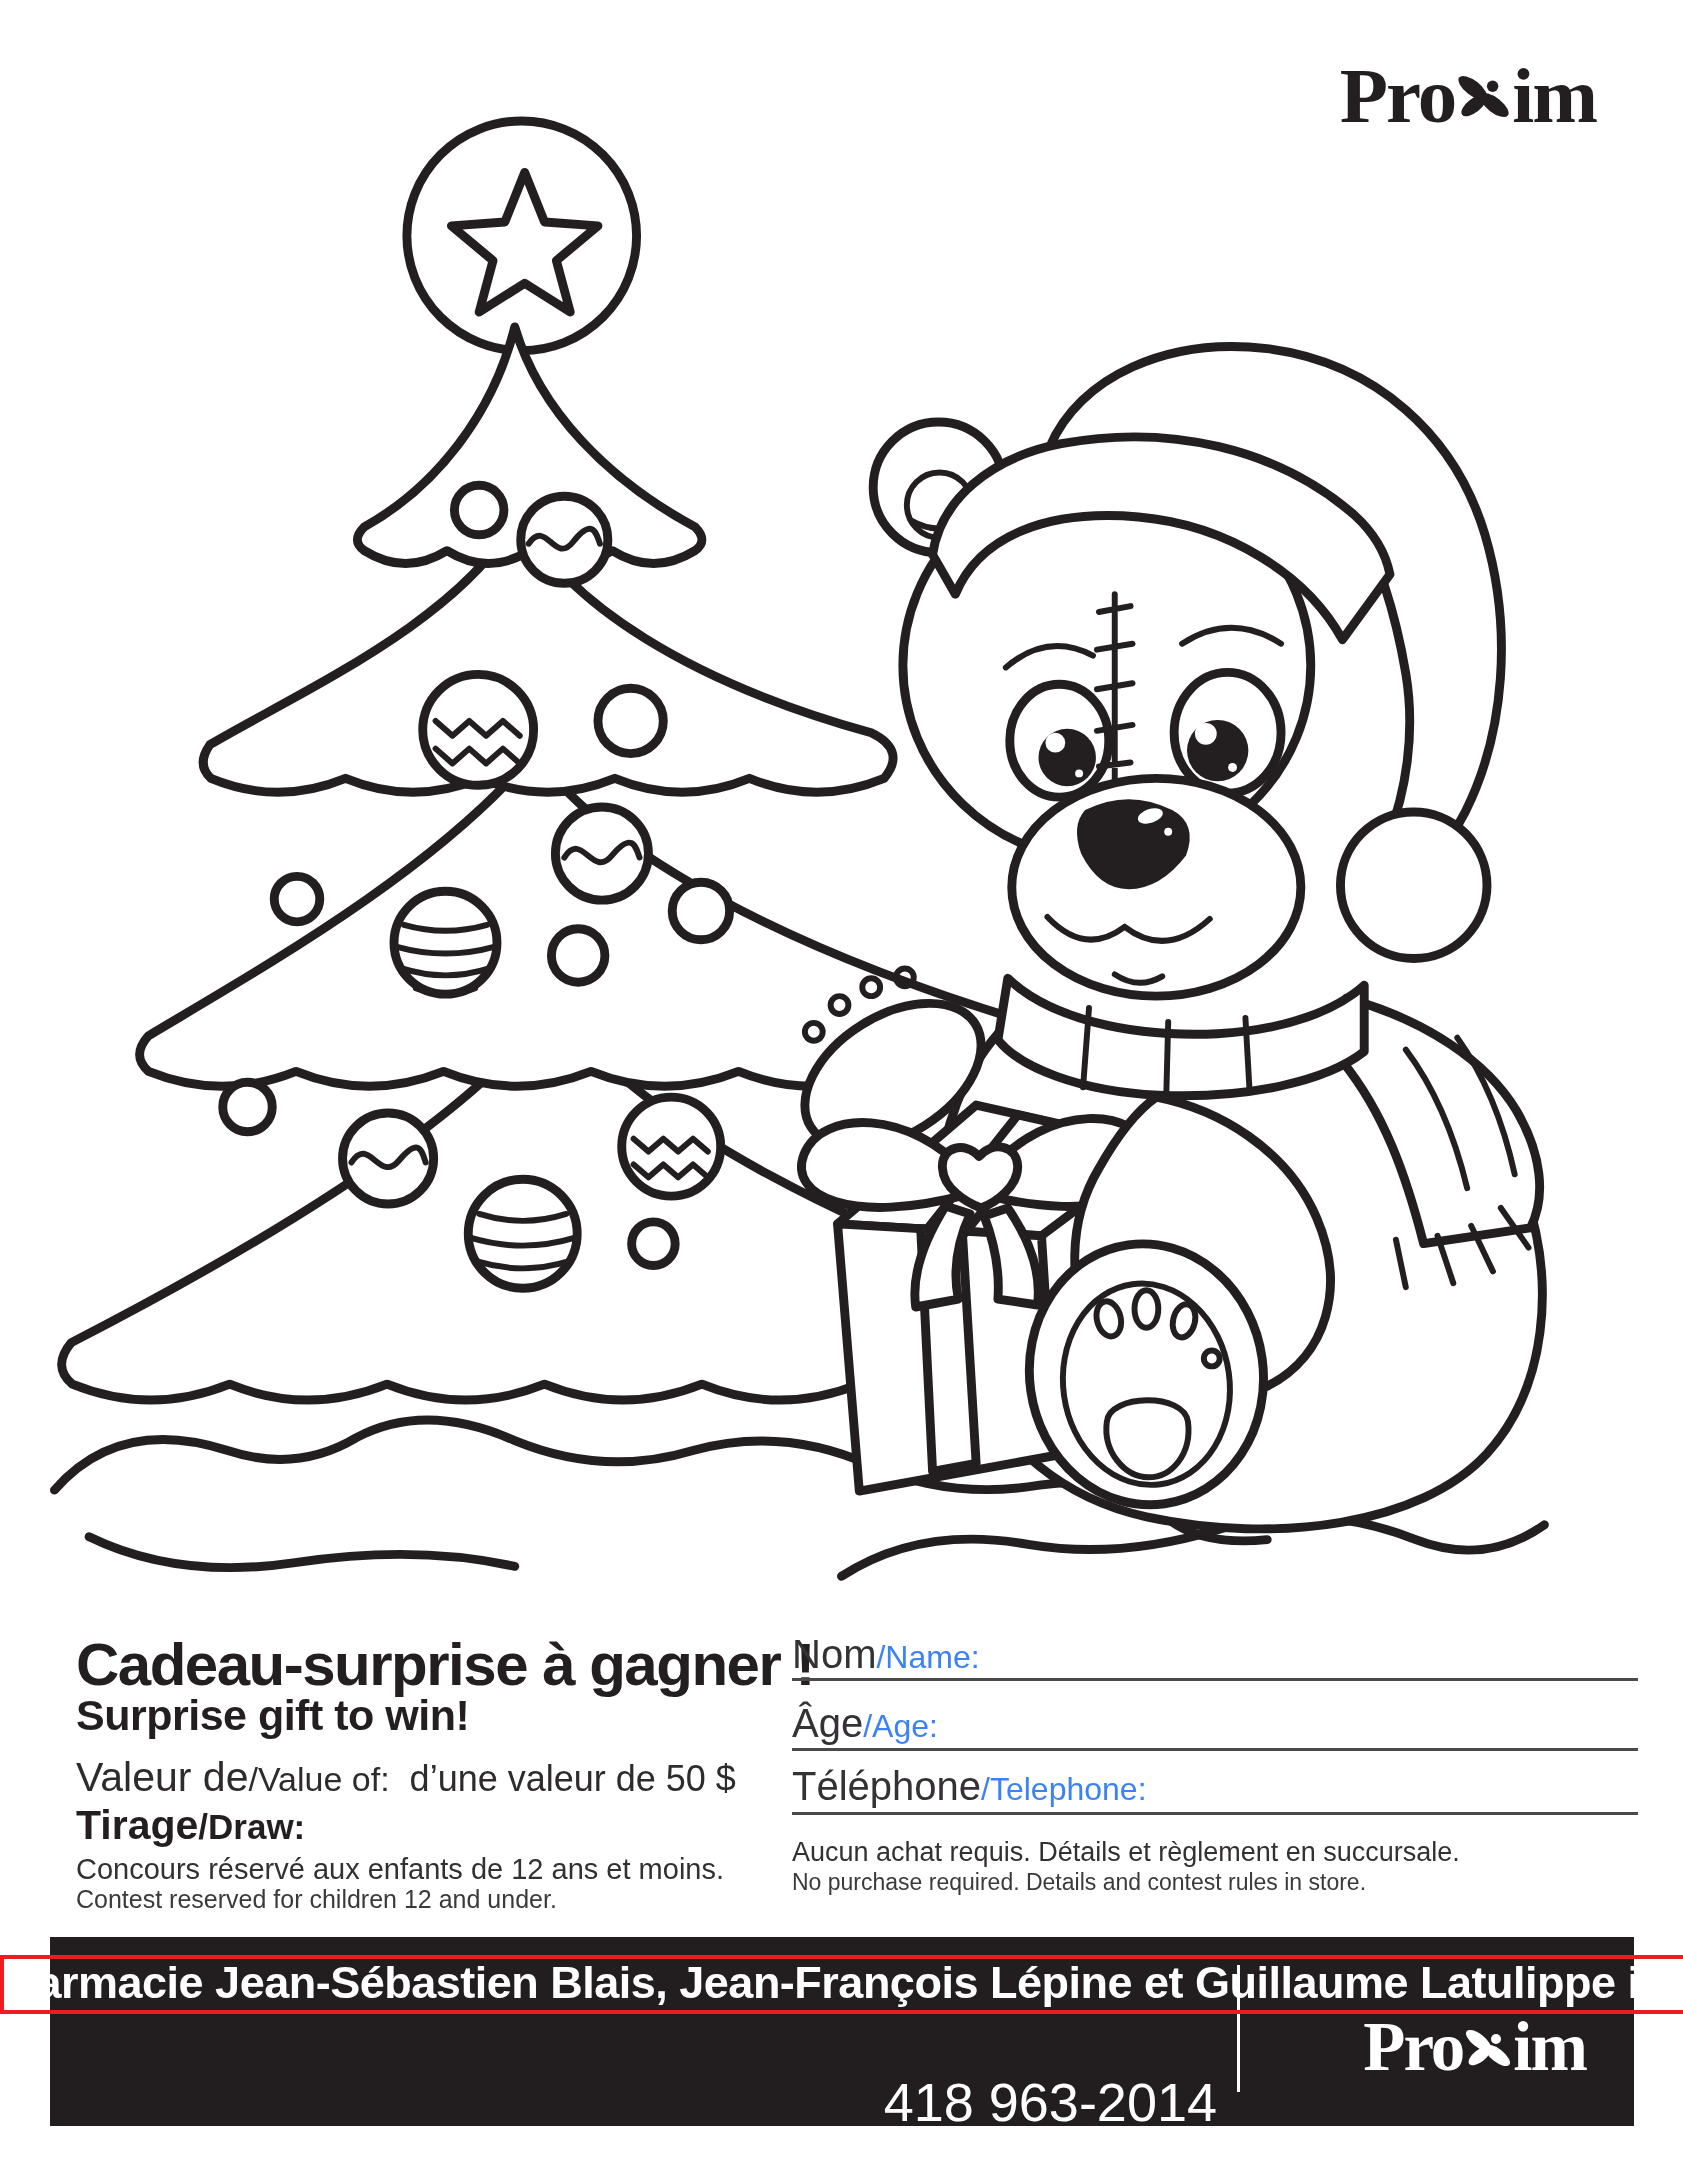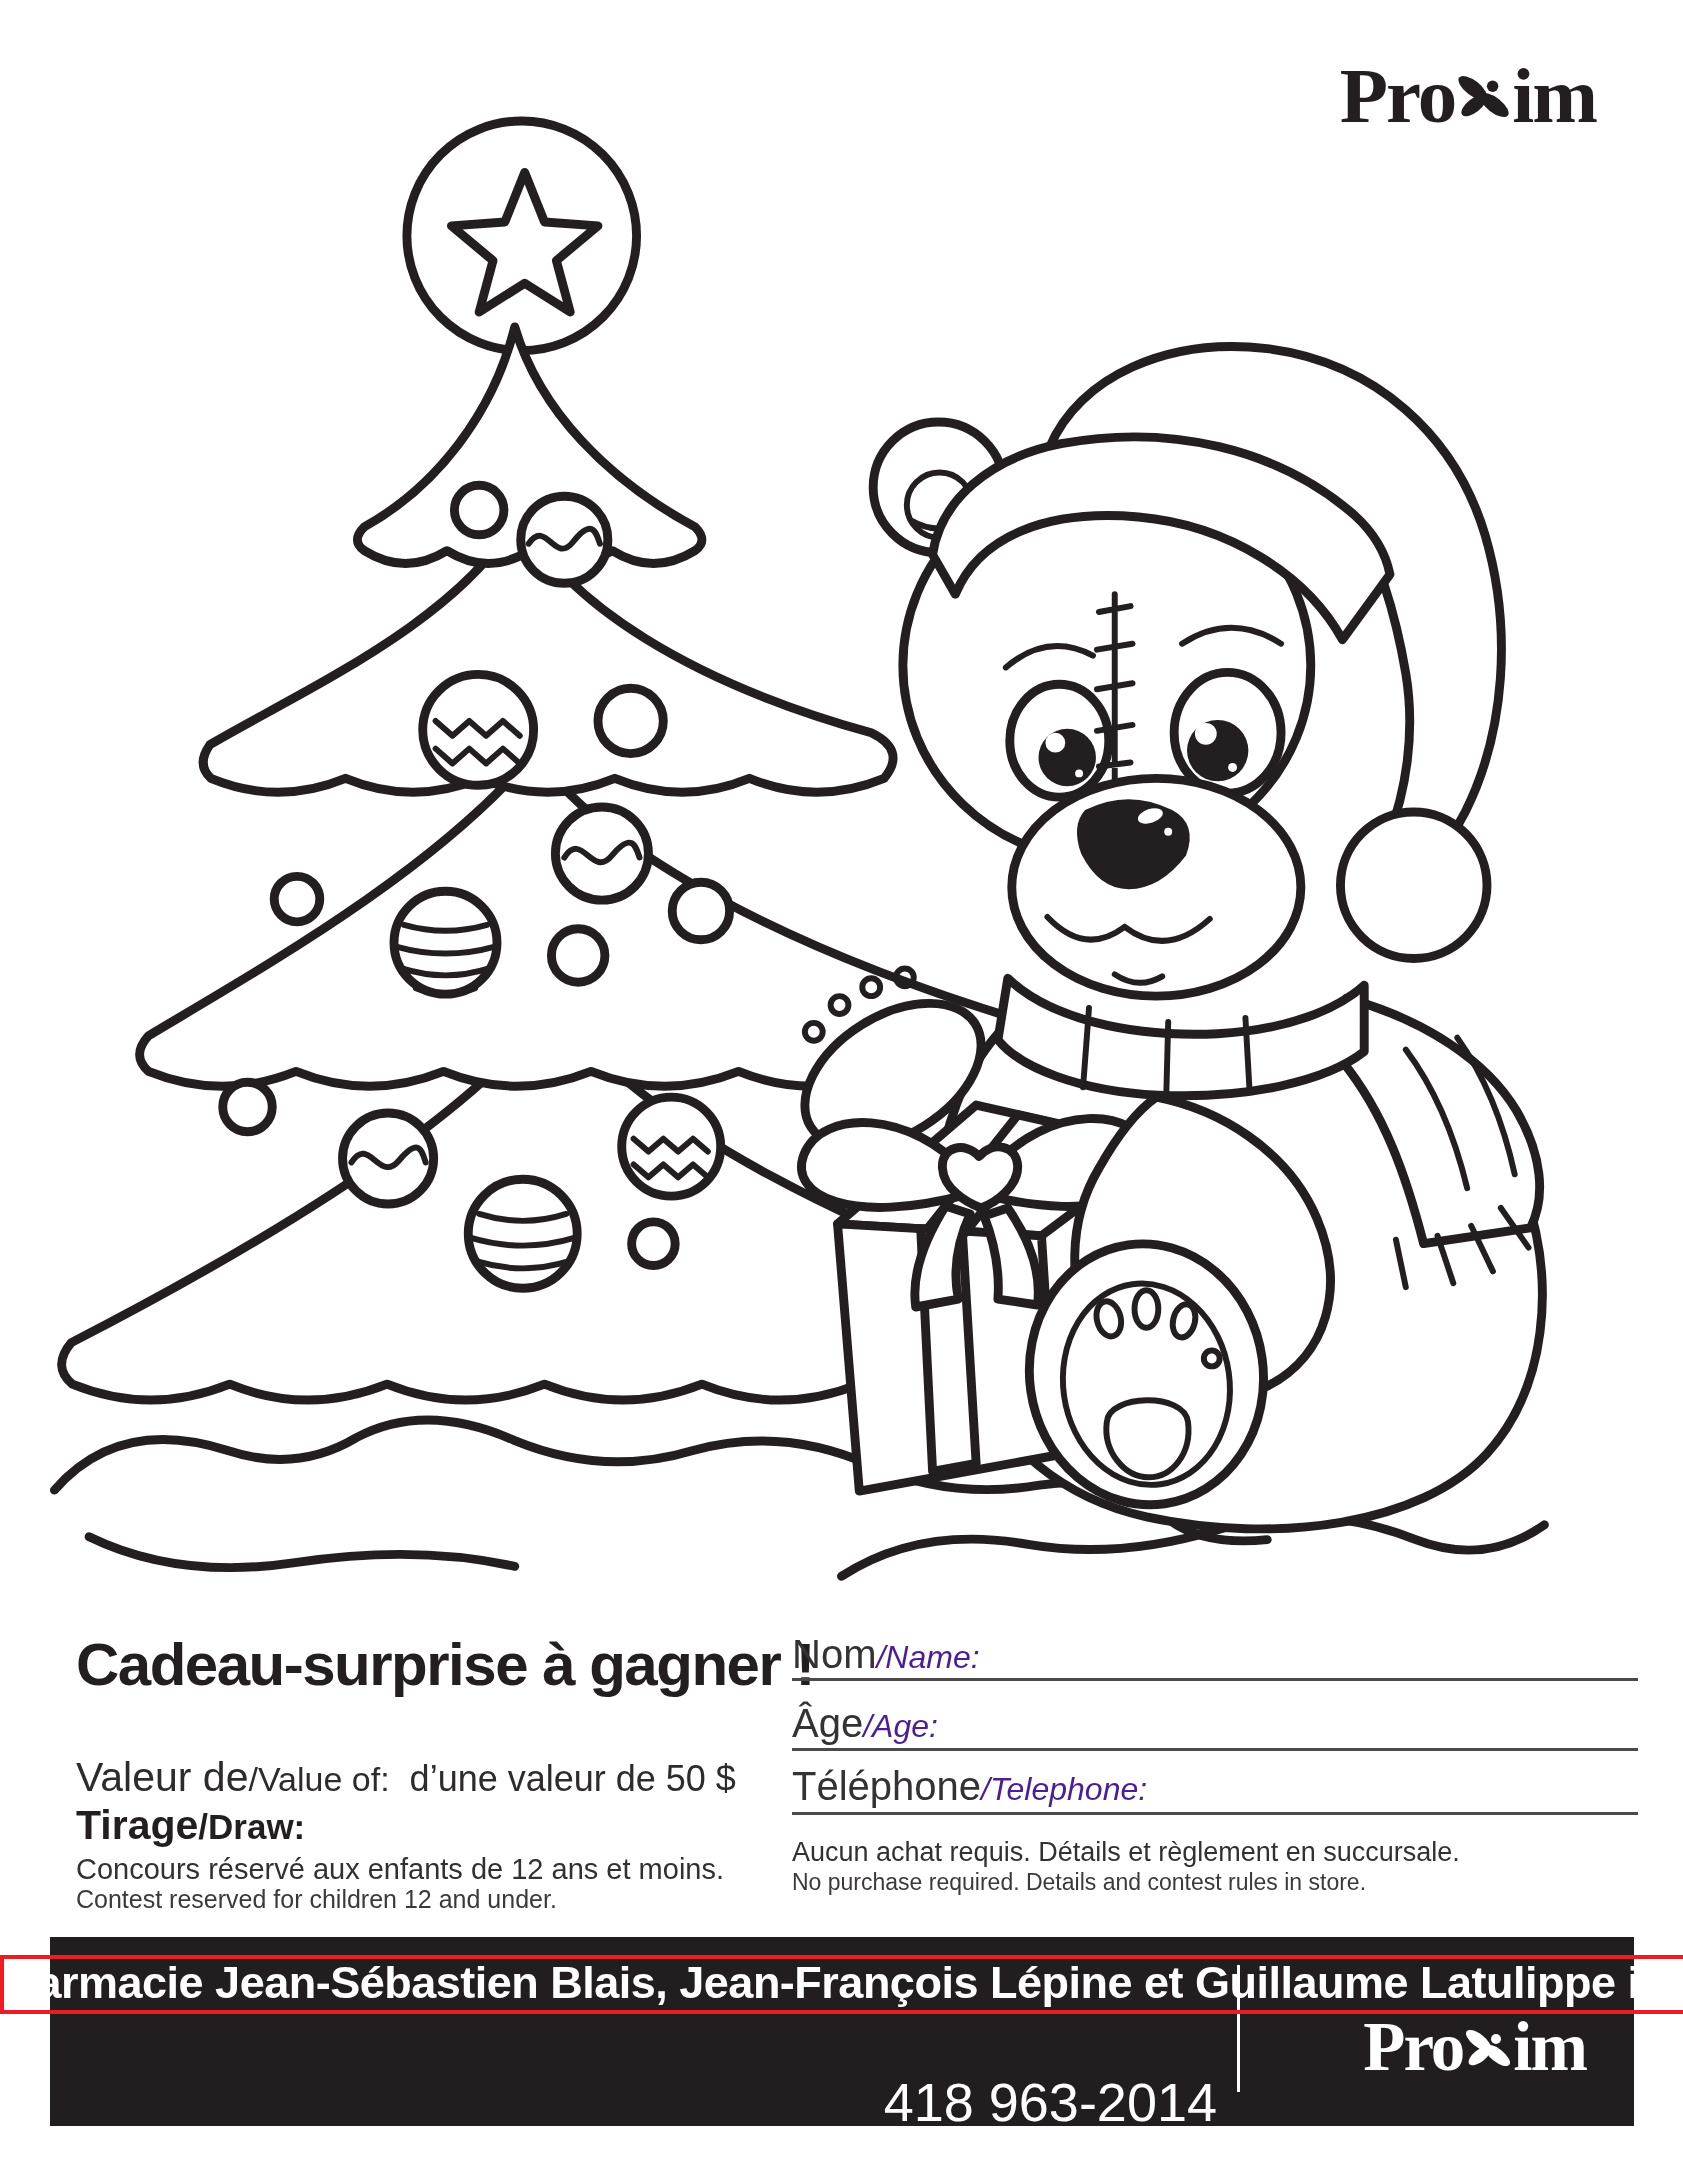--- a/index.html
+++ b/index.html
@@ -22,21 +22,21 @@
   .value-line{left:76px;top:1754px;font-size:41px;color:#2e2b2c;}
   .value-line .sm{font-size:34px;text-align:right;}
   .value-line .val{font-size:36px;margin-left:20px;}
   .draw-line{left:76px;top:1802px;font-size:41px;font-weight:700;}
   .draw-line .sm{font-size:35px;}
   .rule-fr{left:76px;top:1853px;font-size:29px;color:#333032;}
   .rule-en{left:76px;top:1885px;font-size:25px;color:#3c393b;}
 
   
   .f-label{left:792px;font-size:40px;color:#353235;}
-  .f-label .sm{font-size:32px;color:#4c1d95;font-style:italic;}
+  .f-label .sm{font-size:32px;color:#3b82f6;}
   .f-line{left:792px;width:846px;height:0;border-bottom:3px solid #4c494b;}
   .disc-fr{left:792px;top:1837px;font-size:27px;color:#333032;}
   .disc-en{left:792px;top:1869px;font-size:23px;color:#3c393b;}
 
   
   .bar{left:50px;top:1937px;width:1584px;height:189px;background:#221e1f;}
   .pharmacy{left:50%;top:1957px;transform:translateX(-50%);white-space:nowrap;
             color:#fff;font-size:45px;font-weight:700;letter-spacing:-0.5px;z-index:3;}
   .address{right:482px;top:2023px;white-space:nowrap;color:#fff;font-size:39px;z-index:3;}
   .address .city{color:#e9e9e9;letter-spacing:0.5px;}
@@ -212,20 +212,21 @@
       <ellipse class="st" stroke-width="8" cx="1158" cy="1398" rx="84" ry="102" transform="rotate(-8 1158 1398)"></ellipse>
       <ellipse class="st" stroke-width="7" cx="1120" cy="1332" rx="12" ry="18" transform="rotate(-14 1120 1332)"></ellipse>
       <ellipse class="st" stroke-width="7" cx="1158" cy="1322" rx="12" ry="19"></ellipse>
       <ellipse class="st" stroke-width="7" cx="1196" cy="1334" rx="11" ry="17" transform="rotate(14 1196 1334)"></ellipse>
       <circle class="st" stroke-width="7" cx="1224" cy="1372" r="8"></circle>
       <path class="st" stroke-width="8" d="M 1118 1436 C 1120 1408 1196 1406 1200 1436 C 1204 1468 1184 1492 1160 1492 C 1136 1492 1114 1466 1118 1436 Z"></path>
     </g>
   </svg>
 
   <div class="abs promo-title">Cadeau-surprise à gagner !</div>
+  <div class="abs promo-sub">Surprise gift to win!</div>
 
   <div class="abs value-line">
     <span>Valeur de</span><span class="sm">/Value of:</span><span class="val">d’une valeur de 50 $</span>
   </div>
 
   <div class="abs draw-line">
     <span>Tirage</span><span class="sm">/Draw:</span>
   </div>
 
   <div class="abs rule-fr">Concours réservé aux enfants de 12 ans et moins.</div>

